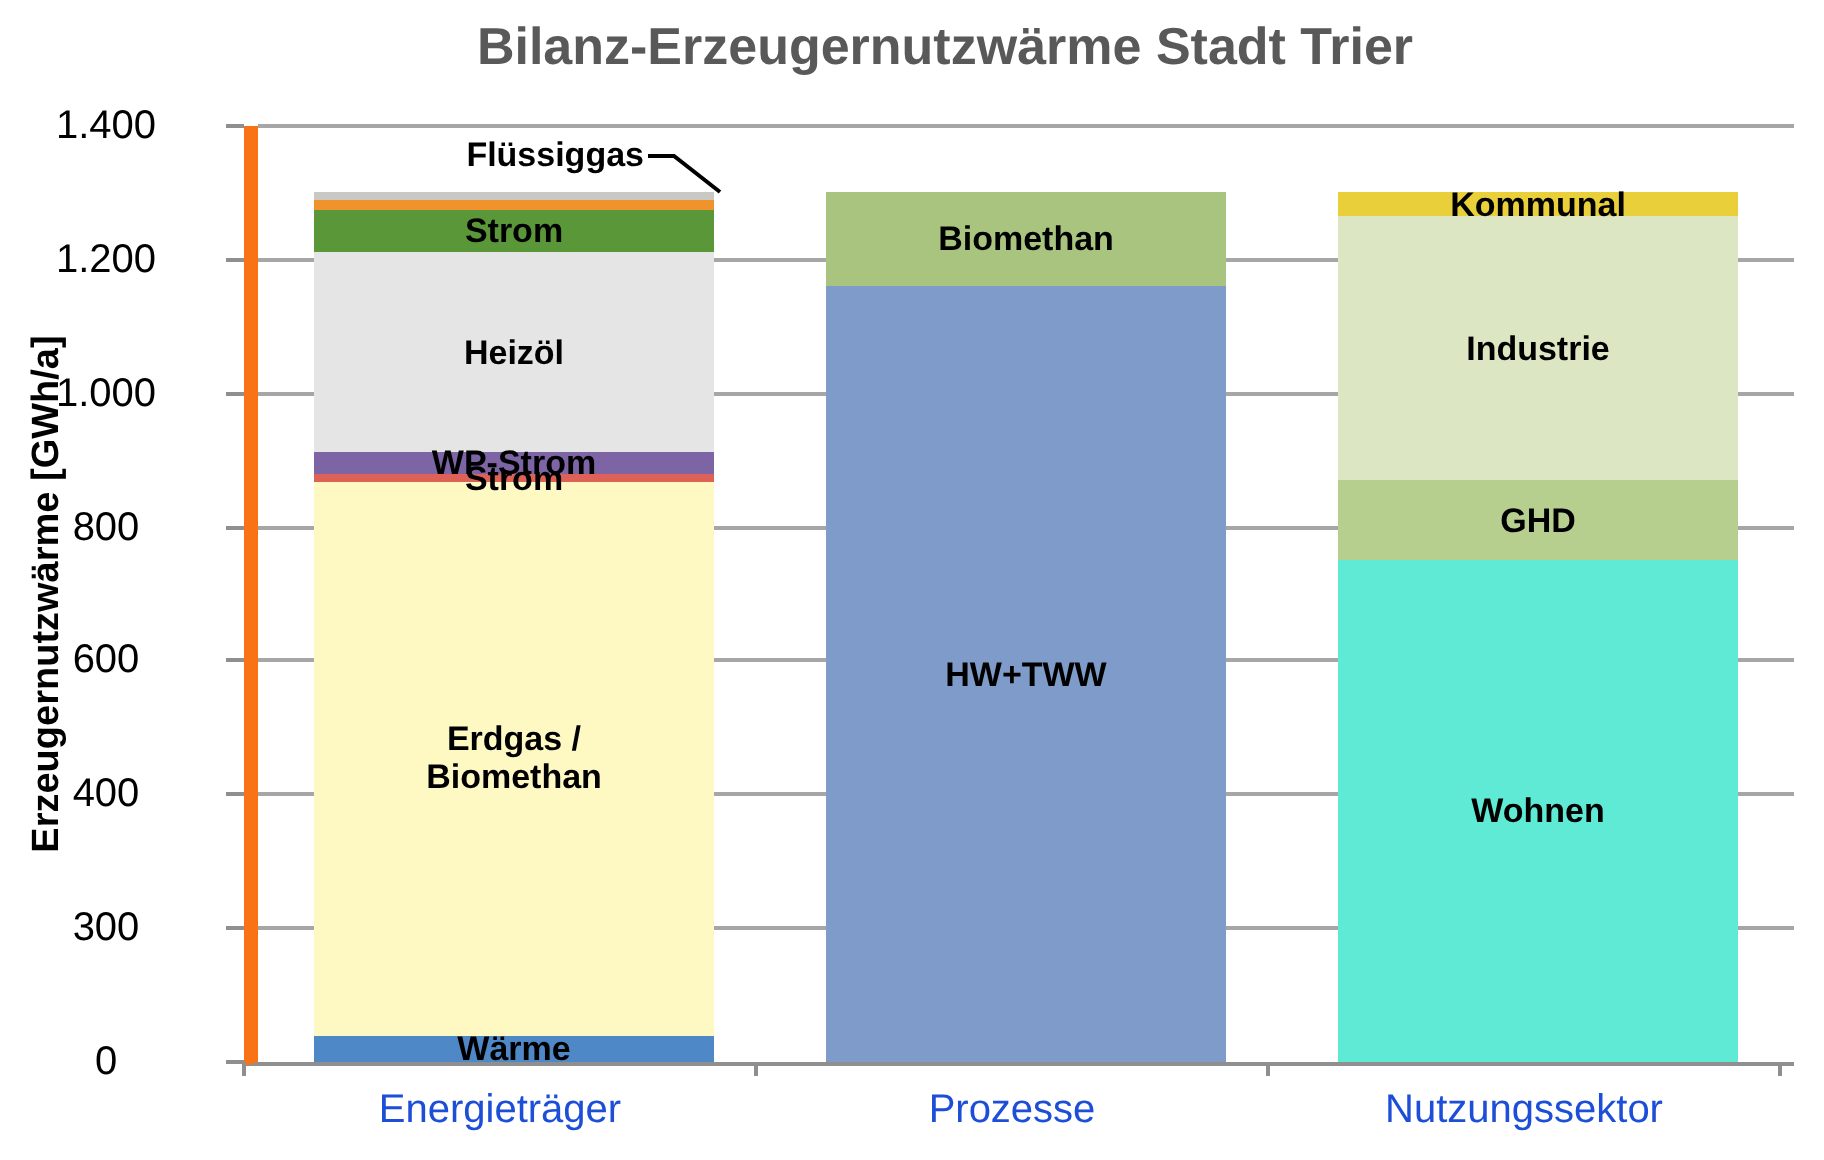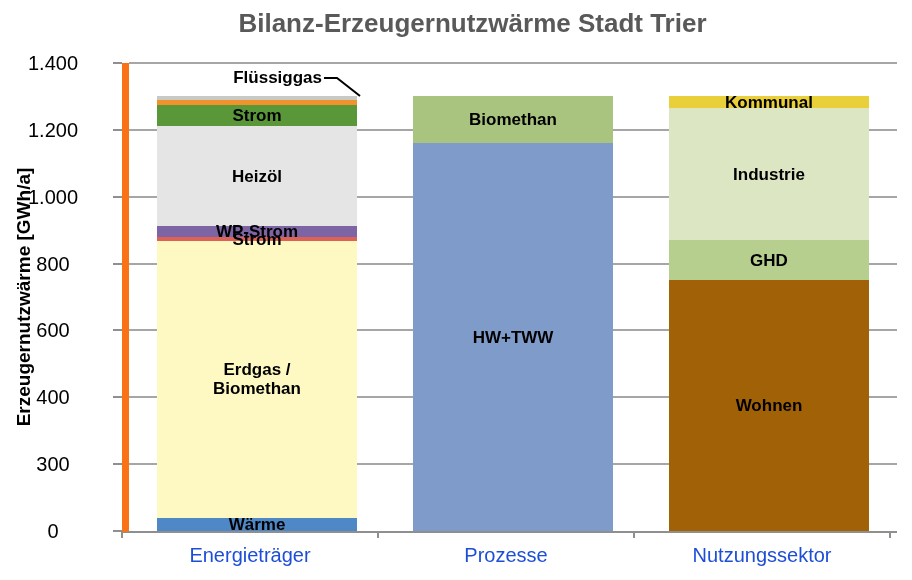--- a/index.html
+++ b/index.html
@@ -99,21 +99,21 @@
       </div>
       <div class="bar" style="left: 284px; width: 200px;">
         <div class="segment" style="height: 82.8571%; background: rgb(126, 155, 201);">
           <div class="seg-label">HW+TWW</div>
         </div>
         <div class="segment" style="height: 10%; background: rgb(169, 196, 126);">
           <div class="seg-label">Biomethan</div>
         </div>
       </div>
       <div class="bar" style="left: 540px; width: 200px;">
-        <div class="segment" style="height: 53.5714%; background: #a16207;">
+        <div class="segment" style="height: 53.5714%; background: #5eead4;">
           <div class="seg-label">Wohnen</div>
         </div>
         <div class="segment" style="height: 8.57143%; background: rgb(183, 207, 142);">
           <div class="seg-label">GHD</div>
         </div>
         <div class="segment" style="height: 28.2143%; background: rgb(220, 230, 194);">
           <div class="seg-label">Industrie</div>
         </div>
         <div class="segment" style="height: 2.5%; background: rgb(233, 207, 58);">
           <div class="seg-label">Kommunal</div>

